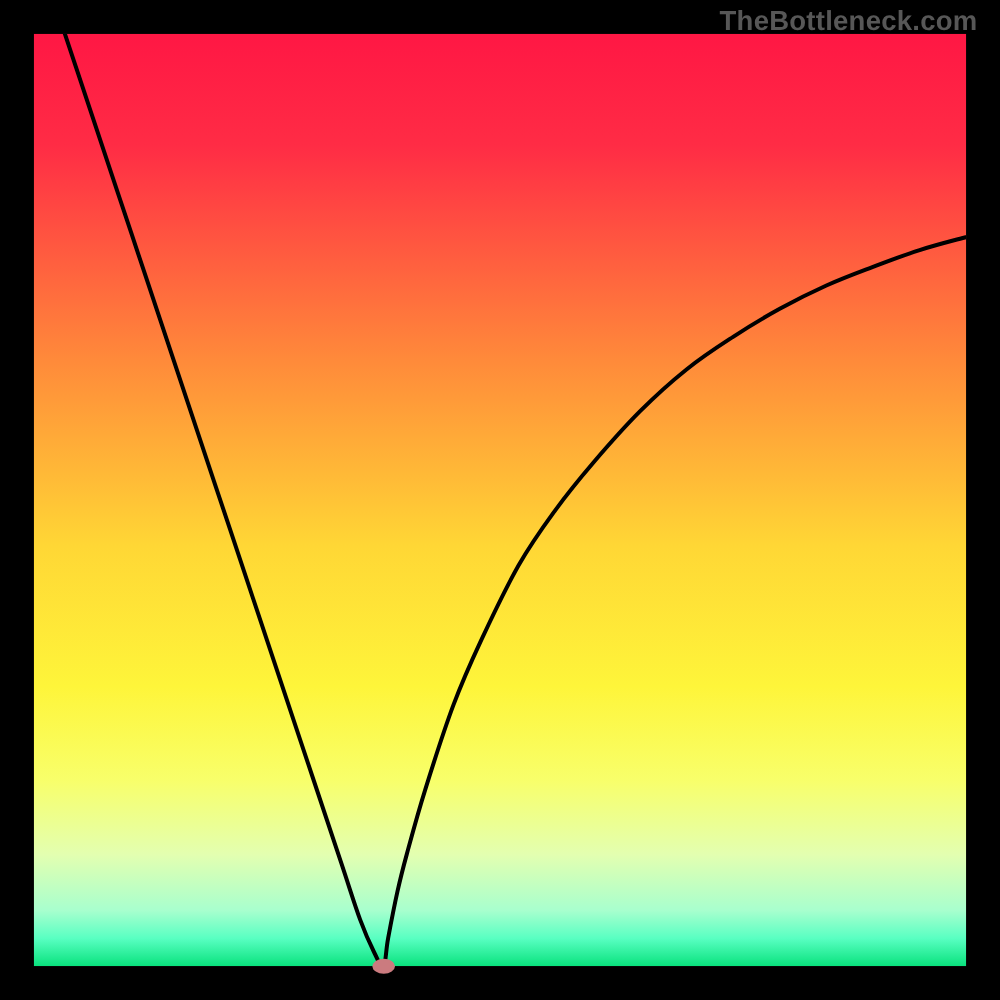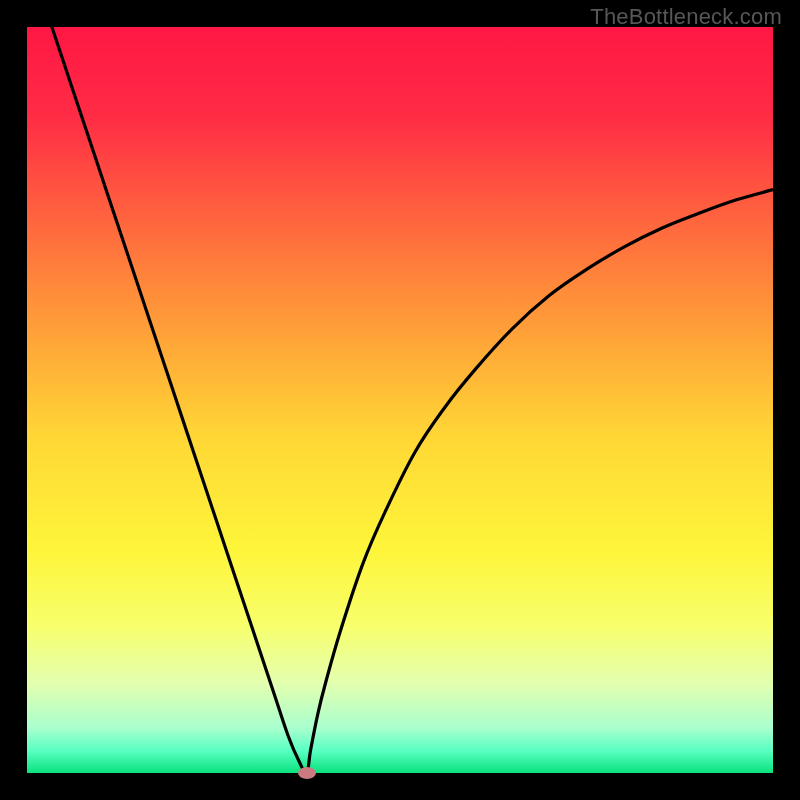--- a/index.html
+++ b/index.html
@@ -9,21 +9,21 @@
     background: #000;
     position: relative;
     font-family: Arial, sans-serif;
   }
   .watermark {
     position: absolute;
     top: 4px;
     right: 18px;
     color: #575757;
     font-size: 22px;
-    font-weight: normal;
+    font-weight: bold;
     z-index: 10;
     letter-spacing: 0.2px;
   }
   .plot-area {
     position: absolute;
     left: 27px;
     top: 27px;
     width: 746px;
     height: 746px;
   }

